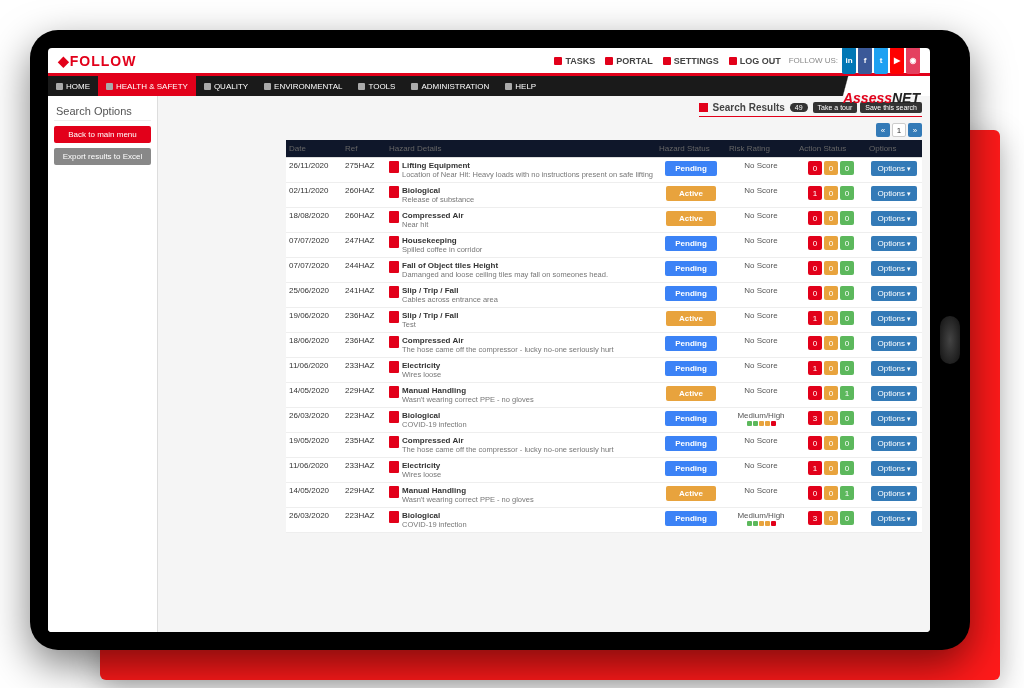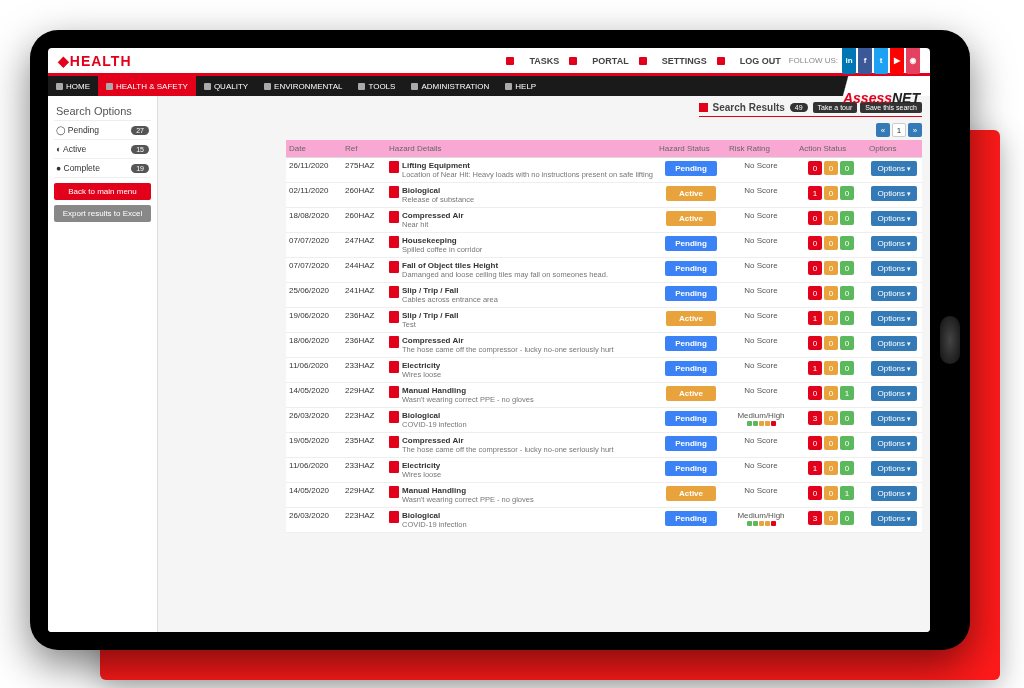--- a/index.html
+++ b/index.html
@@ -6,21 +6,21 @@
   body { background:#fff; font-family:Arial,Helvetica,sans-serif; font-size:9px; color:#333; width:1024px; height:688px; position:relative; overflow:hidden; }
   .red-backdrop { position:absolute; top:130px; left:100px; width:900px; height:550px; background:#ff1a1a; border-radius:6px; box-shadow:0 8px 30px rgba(0,0,0,.3); }
   .tablet { position:absolute; top:30px; left:30px; width:940px; height:620px; background:#000; border-radius:28px; padding:18px 40px 18px 18px; box-shadow:0 15px 40px rgba(0,0,0,.5); }
   .tablet .home-btn { position:absolute; right:10px; top:50%; transform:translateY(-50%); width:20px; height:48px; background:radial-gradient(#444,#111); border-radius:24px; }
   .screen { width:100%; height:100%; background:#fff; border-radius:4px; overflow:hidden; display:flex; flex-direction:column; }
   
   .topbar { display:flex; align-items:center; height:28px; padding:0 10px; border-bottom:3px solid #e2001a; }
   .logo { font-size:14px; font-weight:bold; letter-spacing:1px; }
   .logo .r { color:#e2001a; }
   .topnav { margin-left:auto; display:flex; align-items:center; gap:10px; font-size:9px; font-weight:bold; }
-  .topnav .item { color:#444; display:flex; align-items:center; gap:15px; cursor:pointer; }
+  .topnav .item { color:#444; display:flex; align-items:center; gap:3px; cursor:pointer; }
   .topnav .ico { width:8px; height:8px; background:#e2001a; border-radius:1px; display:inline-block; }
   .follow { color:#888; font-size:8px; margin-left:8px; }
   .soc { display:flex; gap:2px; margin-left:4px; }
   .soc span { width:14px; height:27px; border-radius:2px; display:flex; align-items:center; justify-content:center; color:#fff; font-size:8px; font-weight:bold; }
   .brand2 { position:absolute; right:50px; top:60px; font-style:italic; font-weight:bold; font-size:14px; }
   .brand2 .a { color:#e2001a; } .brand2 .n { color:#222; }
   
   .blackbar { background:#1a1a1a; color:#fff; display:flex; align-items:center; height:20px; font-size:8px; position:relative; }
   .blackbar .tab { padding:0 8px; display:flex; align-items:center; gap:3px; height:100%; cursor:pointer; }
   .blackbar .tab.active { background:#e2001a; }
@@ -42,21 +42,21 @@
   .results-head .pill { background:#333; color:#fff; font-size:7px; border-radius:7px; padding:1px 5px; }
   .results-head .right-btns { margin-left:auto; display:flex; gap:3px; }
   .results-head .right-btns span { background:#333; color:#fff; font-size:7px; padding:2px 5px; border-radius:2px; cursor:pointer; }
   .pager { display:flex; justify-content:flex-end; gap:2px; margin:3px 0; }
   .pager span { width:14px; height:14px; display:flex; align-items:center; justify-content:center; font-size:8px; border-radius:2px; }
   .pager .nav { background:#337ab7; color:#fff; cursor:pointer; }
   .pager .pg { background:#fff; border:1px solid #ccc; }
   
   .tbl { flex:1; overflow:auto; }
   table { width:100%; border-collapse:collapse; font-size:8px; }
-  th { background:#f9a8d4; color:#666; padding:4px 3px; text-align:left; font-weight:normal; border-bottom:1px solid #ddd; }
+  th { background:#0f172a; color:#666; padding:4px 3px; text-align:left; font-weight:normal; border-bottom:1px solid #ddd; }
   td { padding:3px 3px; border-bottom:1px solid #eee; vertical-align:top; background:#fff; }
   .doc-ico { width:10px; height:12px; background:#e2001a; display:inline-block; border-radius:1px; vertical-align:top; margin-right:3px; }
   .haz-title { font-weight:bold; color:#333; font-size:8px; }
   .haz-desc { color:#777; font-size:7.5px; }
   .stat { display:inline-block; color:#fff; font-weight:bold; font-size:8px; padding:3px 10px; border-radius:2px; min-width:50px; text-align:center; }
   .stat.Pending { background:#3b82f6; } .stat.Active { background:#e8a33d; }
   .risk-txt { font-size:8px; color:#555; text-align:center; }
   .risk-dots { display:flex; gap:1px; justify-content:center; margin-top:1px; }
   .risk-dots i { width:5px; height:5px; border-radius:1px; }
   .acts { display:flex; gap:2px; justify-content:center; }
@@ -68,21 +68,21 @@
 <body>
 
 <div class="red-backdrop"></div>
 
 <div class="tablet">
   <div class="home-btn"></div>
   <div class="screen">
 
     <div class="topbar">
       <div class="logo">
-        <span class="r">◆</span><span class="r">HEALTH</span>
+        <span class="r">◆</span><span class="r">FOLLOW</span>
       </div>
       <div class="topnav" id="topnav">
           <div class="item">
             <span class="ico"></span>
             <span>TASKS</span>
           </div>
           <div class="item">
             <span class="ico"></span>
             <span>PORTAL</span>
           </div>
@@ -117,34 +117,20 @@
         </div>
       <div class="slope"></div>
     </div>
     <div class="brand2">
       <span class="a">Assess</span><span class="n">NET</span>
     </div>
 
     <div class="body">
       <div class="sidebar">
         <div class="side-head">Search Options</div>
-        <div id="sideitems">
-            <div class="side-item">
-              <span>◯ Pending</span>
-              <span class="badge">27</span>
-            </div>
-            <div class="side-item">
-              <span>◐ Active</span>
-              <span class="badge">15</span>
-            </div>
-            <div class="side-item">
-              <span>● Complete</span>
-              <span class="badge">19</span>
-            </div>
-          </div>
         <div class="side-btn red">Back to main menu</div>
         <div class="side-btn gray">Export results to Excel</div>
       </div>
 
       <div class="main">
         <div class="results-head">
           <span class="ico"></span>
           <span class="txt">Search Results</span>
           <span class="pill">49</span>
           <div class="right-btns">

